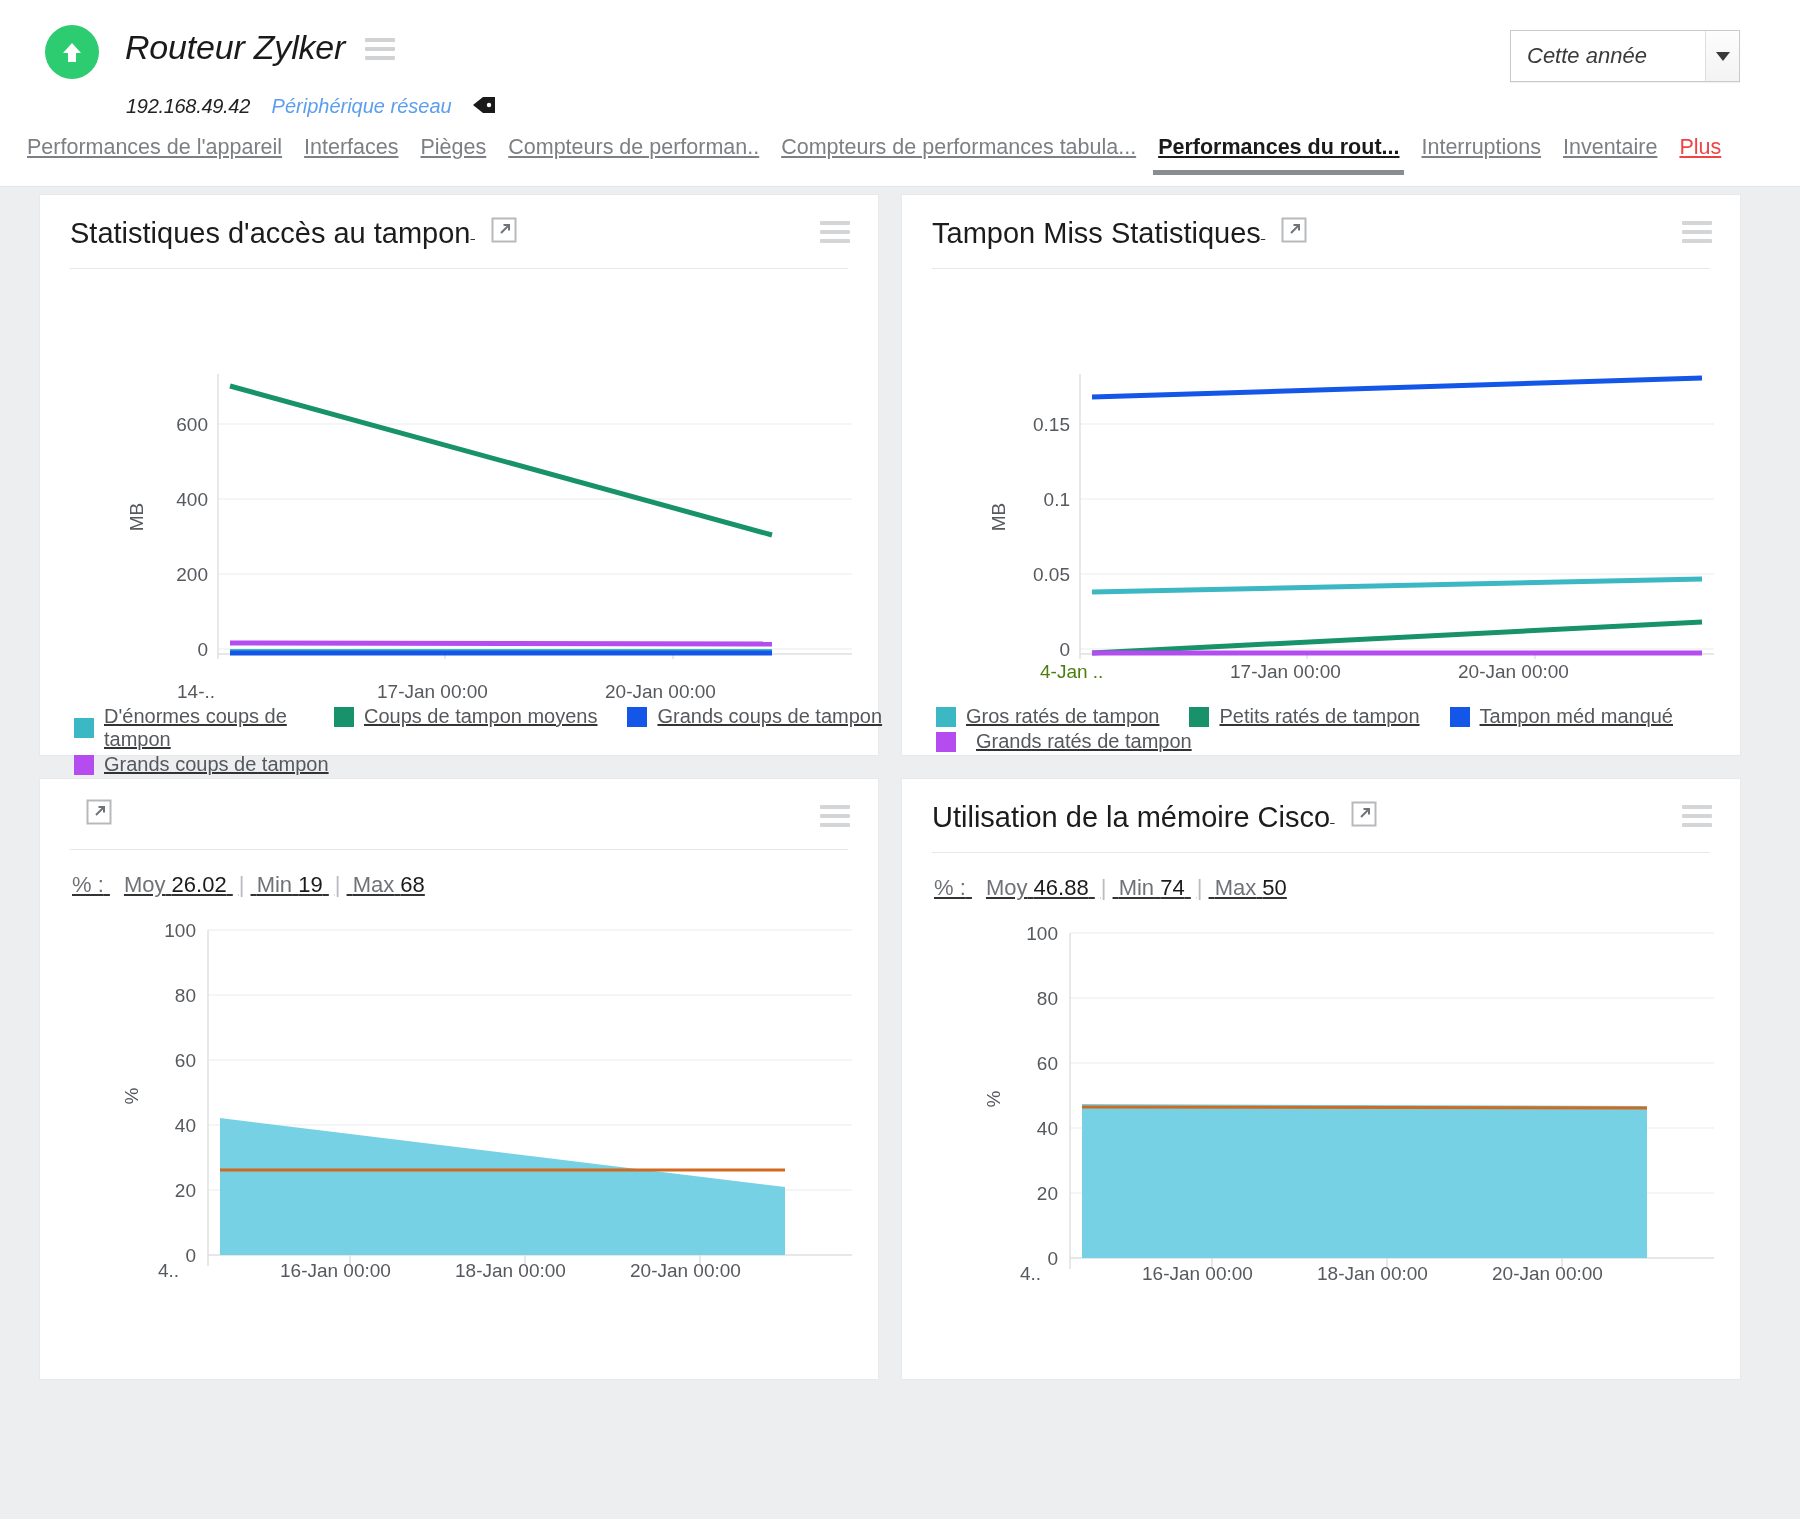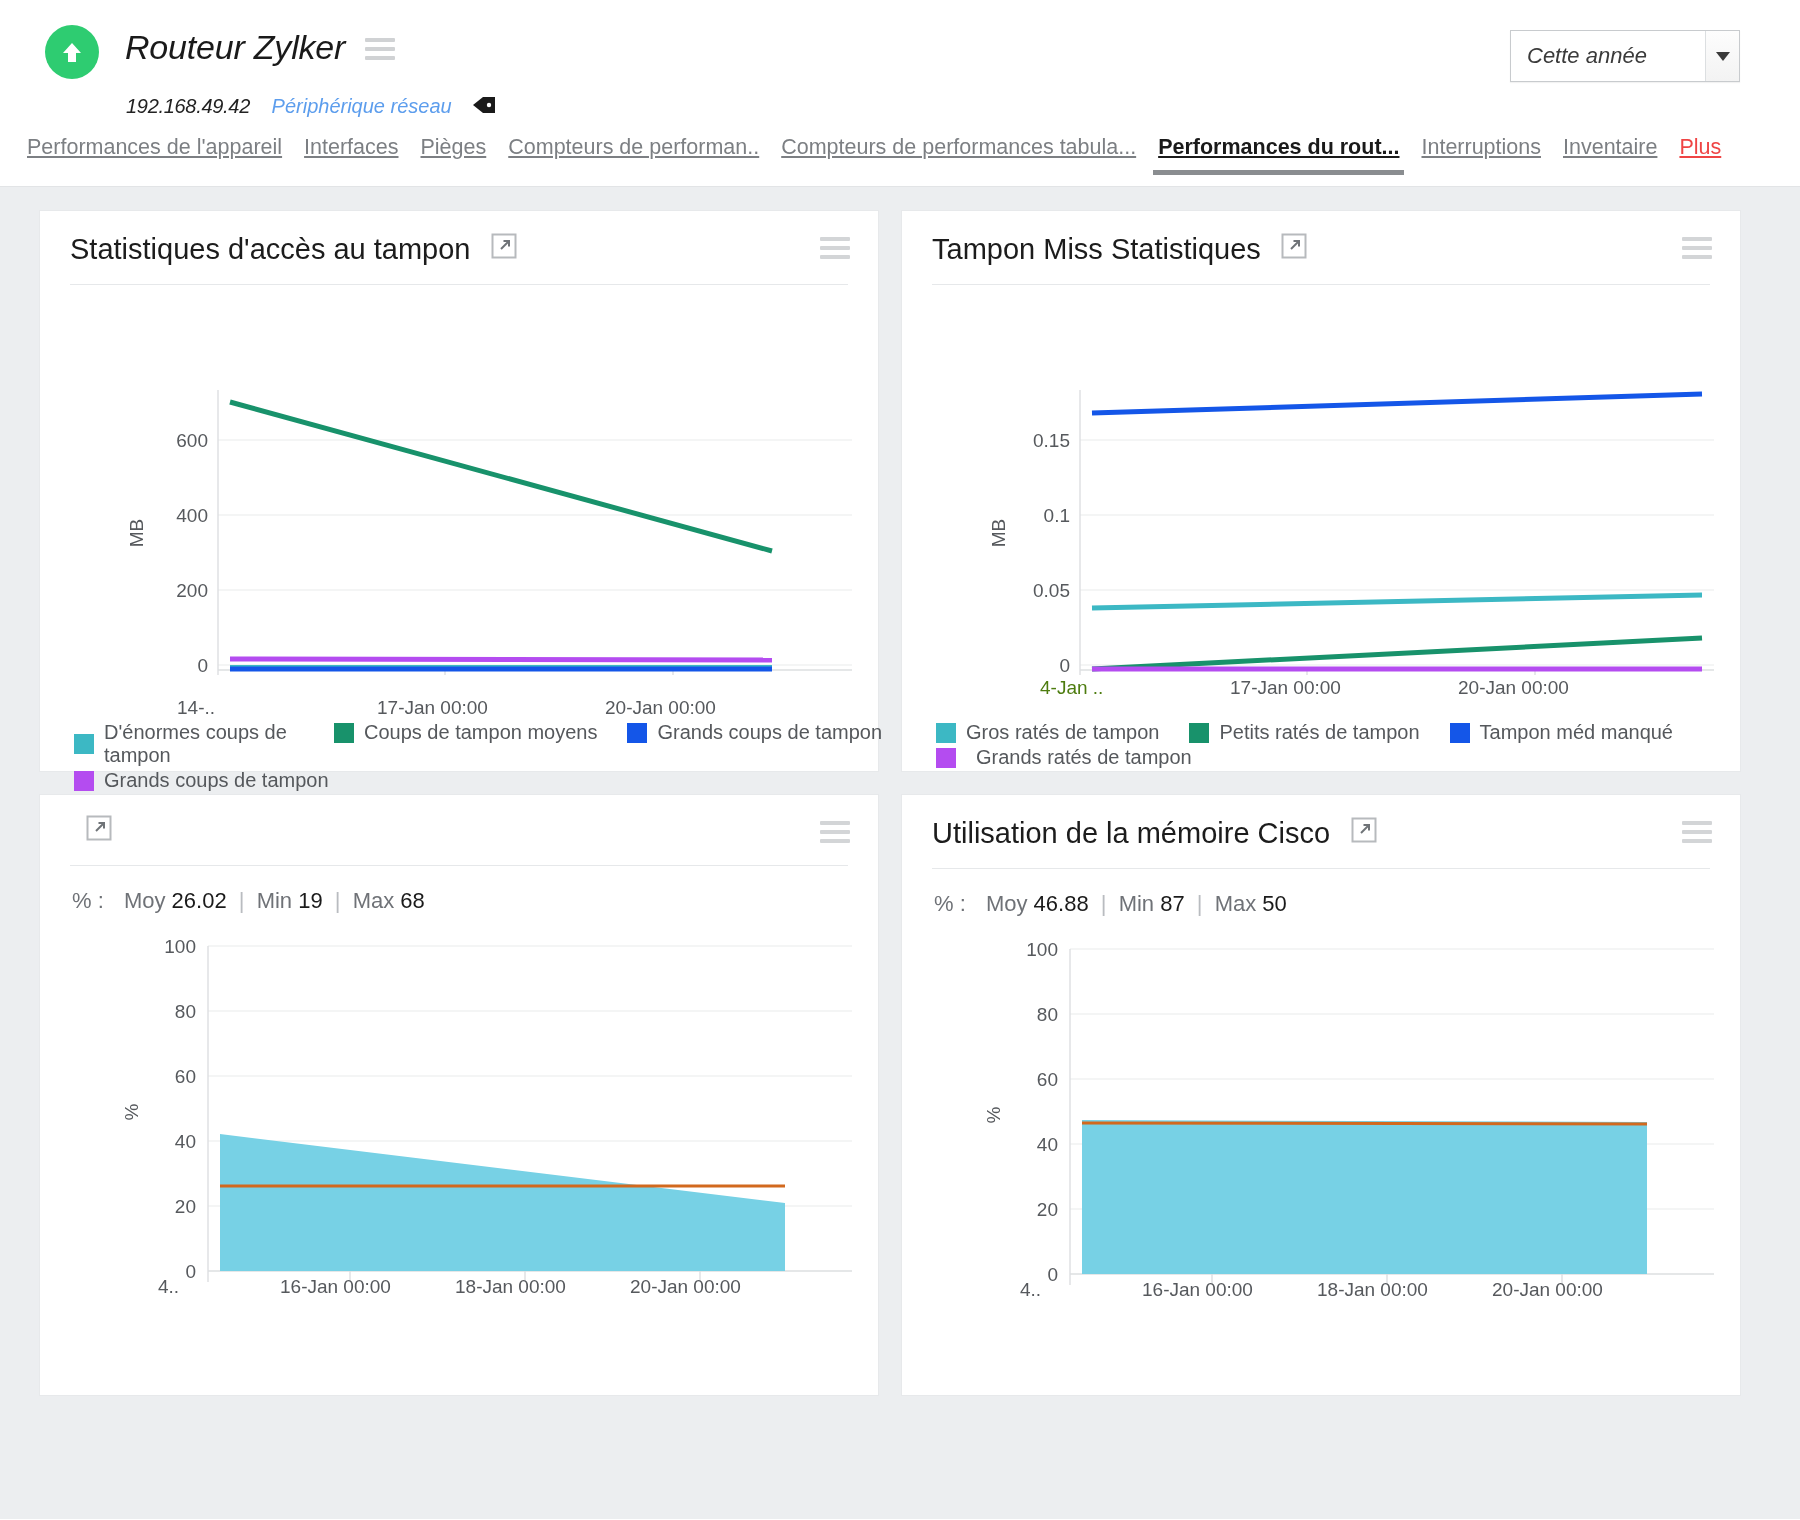--- a/index.html
+++ b/index.html
@@ -60,22 +60,23 @@
   .tab.active { color:#1a1a1a; font-weight:bold; }
   .tab.active::after {
     content:""; position:absolute; left:6px; right:6px; bottom:-1px;
     height:5px; background:#8a8d90;
   }
   .tab.more { color:#ef4444; }
 
   
   .dash {
     background:#eceef0;
-    padding:24px 40px 120px 40px;
+    padding:8px 40px 120px 40px;
     height:calc(1520px - 135px - 53px);
+    text-decoration:underline;
   }
   .grid { display:flex; flex-wrap:wrap; gap:24px 24px; }
   .panel {
     width:838px; background:#fff; position:relative;
     box-shadow:0 0 0 1px rgba(0,0,0,0.02);
   }
   .panel-top { height:560px; }
   .panel-bottom { height:600px; }
   .panel-head { position:relative; padding:22px 30px 0 30px; }
   .panel-title { font-size:29px; color:#1c1c1c; font-weight:400; display:inline-block; vertical-align:middle; }
@@ -386,21 +387,21 @@
       </div>
     </div>
     <div class="panel-rule"></div>
 
     <div class="stat-line">
       <span class="lbl">% :</span>
       <span class="lbl" style="margin-left:14px;">Moy</span>
       <span class="num">46.88</span>
       <span class="sep">|</span>
       <span class="lbl">Min</span>
-      <span class="num">87</span>
+      <span class="num">74</span>
       <span class="sep">|</span>
       <span class="lbl">Max</span>
       <span class="num">50</span>
     </div>
 
     <div class="chart-wrap">
       <svg class="chart" width="838" height="400" viewBox="0 0 838 400">
         <line class="gridline" x1="168" y1="32" x2="812" y2="32"></line>
         <line class="gridline" x1="168" y1="97" x2="812" y2="97"></line>
         <line class="gridline" x1="168" y1="162" x2="812" y2="162"></line>

